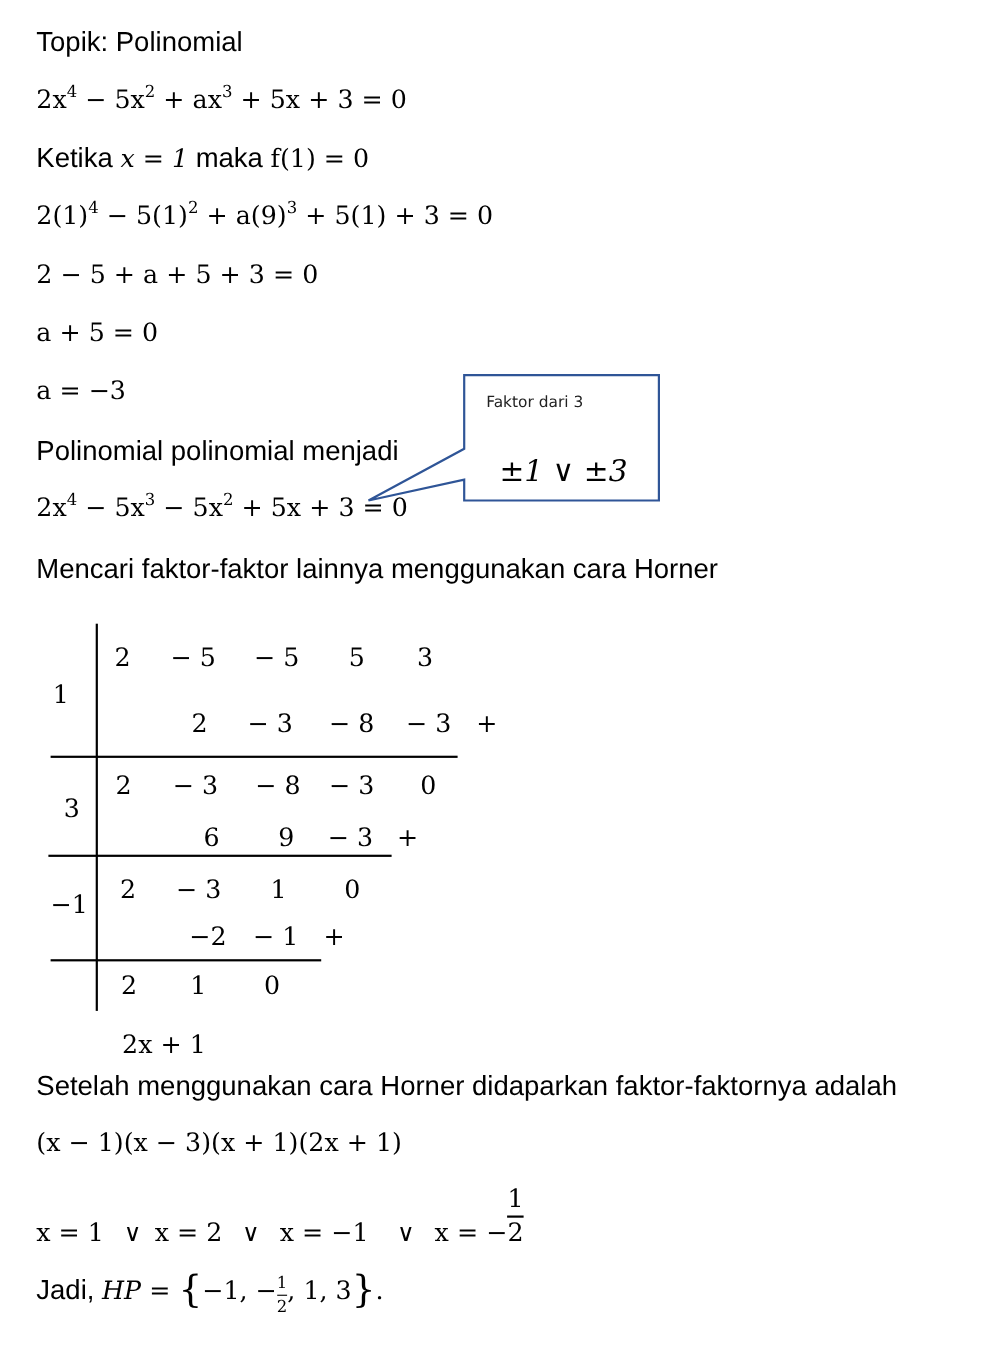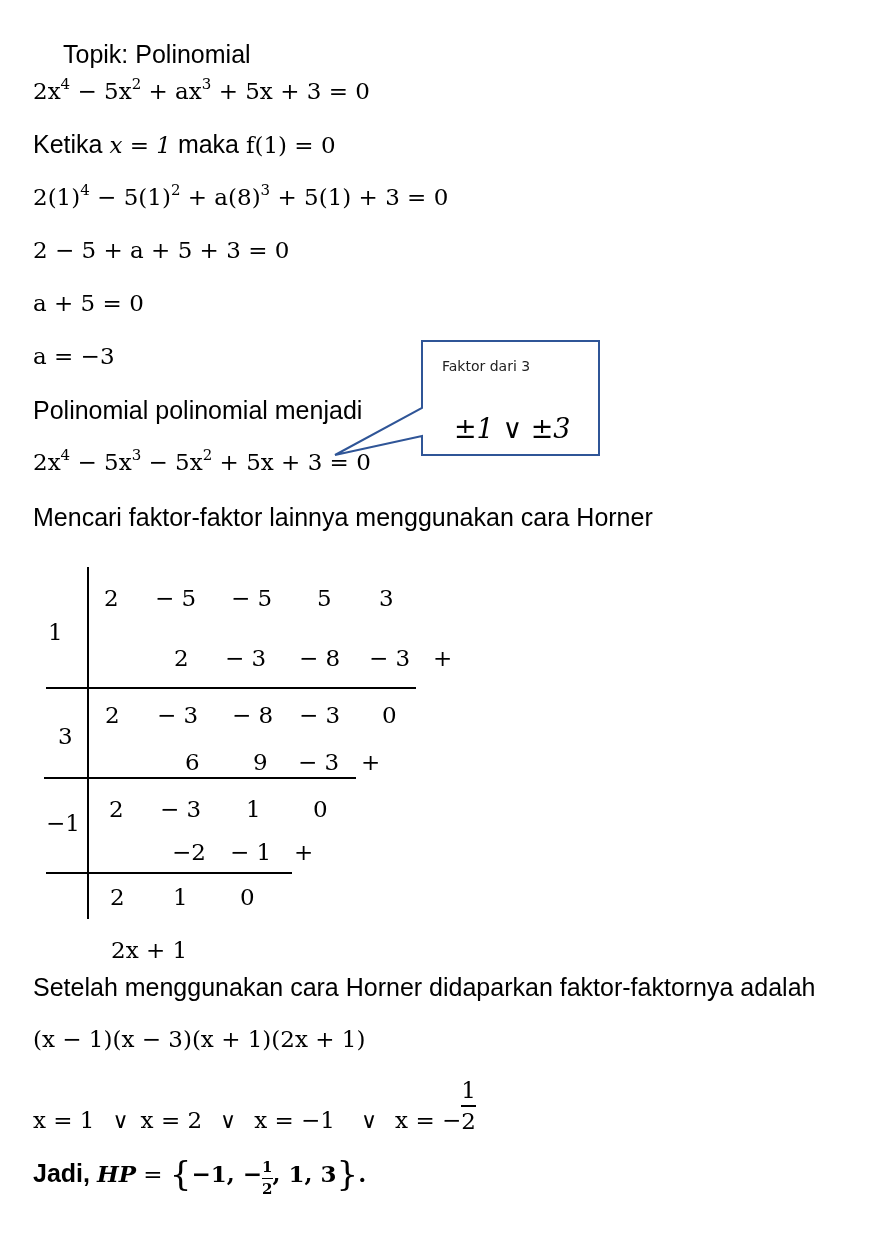--- a/index.html
+++ b/index.html
@@ -10,37 +10,37 @@
   .line { position:absolute; left:33px; white-space:nowrap; }
   sup { font-size:15px; vertical-align:0; position:relative; top:-10px; }
   .abs { position:absolute; white-space:nowrap; }
   .hl { position:absolute; height:2px; background:#000; }
   .vl { position:absolute; width:2px; background:#000; }
   .cell { position:absolute; white-space:nowrap; font-family:"DejaVu Serif","Liberation Serif",serif; font-size:23px; text-align:right; }
   .callout-text { font-family:"DejaVu Sans","Liberation Sans",sans-serif; font-size:14px; color:#222; }
   .frac { display:inline-block; vertical-align:middle; text-align:center; position:relative; }
   .frac .num, .frac .den { display:block; line-height:1.1; }
   .frac .bar { display:block; height:2px; background:#000; margin:2px 0; }
-  .bold { font-weight:bold; }
+  .bold { font-weight:normal; }
 </style>
 </head>
 <body>
 
-<div class="line sans" style="top:40px;margin-left:30px;">Topik: Polinomial</div>
+<div class="line sans" style="top:24px;">Topik: Polinomial</div>
 
 <div class="line math" style="top:78px;">
   <span class="it-mix">2x</span><sup>4</sup><span> − 5x</span><sup>2</sup><span> + ax</span><sup>3</sup><span> + 5x + 3 = 0</span>
 </div>
 
 <div class="line" style="top:130px;">
   <span class="sans">Ketika </span><span class="math it">x = 1</span><span class="sans"> maka </span><span class="math">f(1) = 0</span>
 </div>
 
 <div class="line math" style="top:184px;">
-  <span>2(1)</span><sup>4</sup><span> − 5(1)</span><sup>2</sup><span> + a(8)</span><sup>3</sup><span> + 5(1) + 3 = 0</span>
+  <span>2(1)</span><sup>4</sup><span> − 5(1)</span><sup>2</sup><span> + a(9)</span><sup>3</sup><span> + 5(1) + 3 = 0</span>
 </div>
 
 <div class="line math" style="top:237px;">2 − 5 + a + 5 + 3 = 0</div>
 <div class="line math" style="top:290px;">a + 5 = 0</div>
 <div class="line math" style="top:343px;">a = −3</div>
 
 <div class="line sans" style="top:396px;">Polinomial polinomial menjadi</div>
 
 <div class="line math" style="top:449px;">
   <span>2x</span><sup>4</sup><span> − 5x</span><sup>3</sup><span> − 5x</span><sup>2</sup><span> + 5x + 3 = 0</span>

